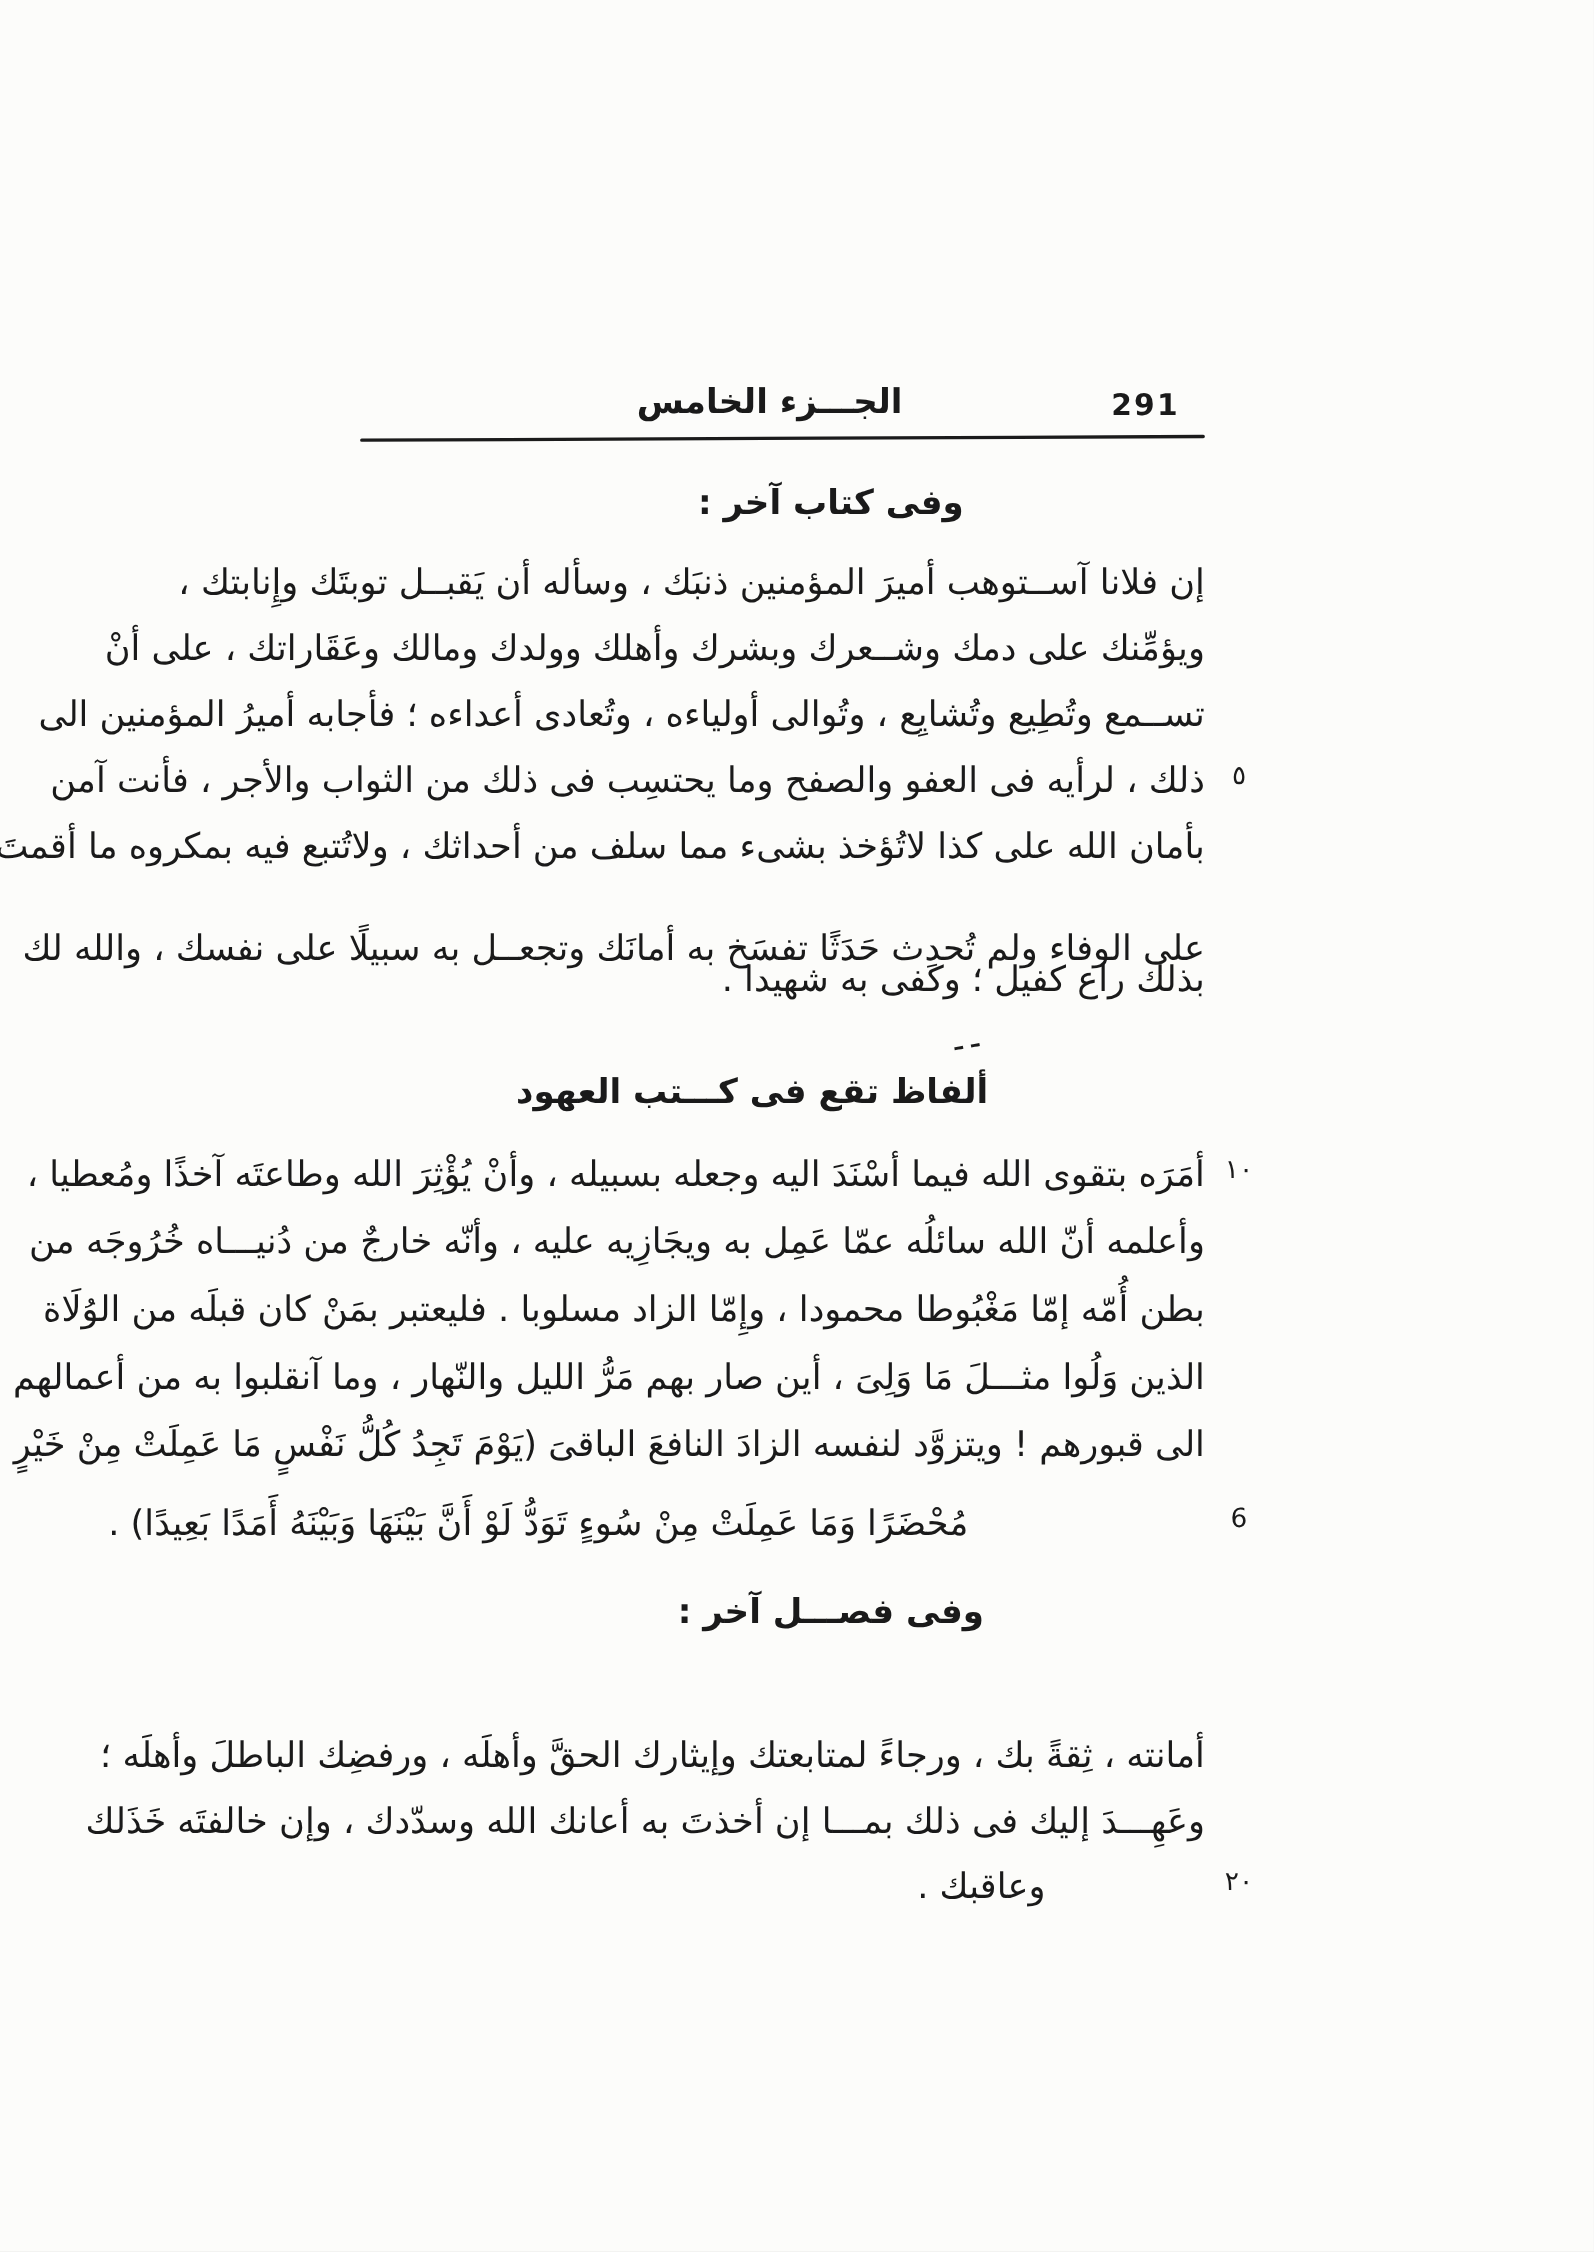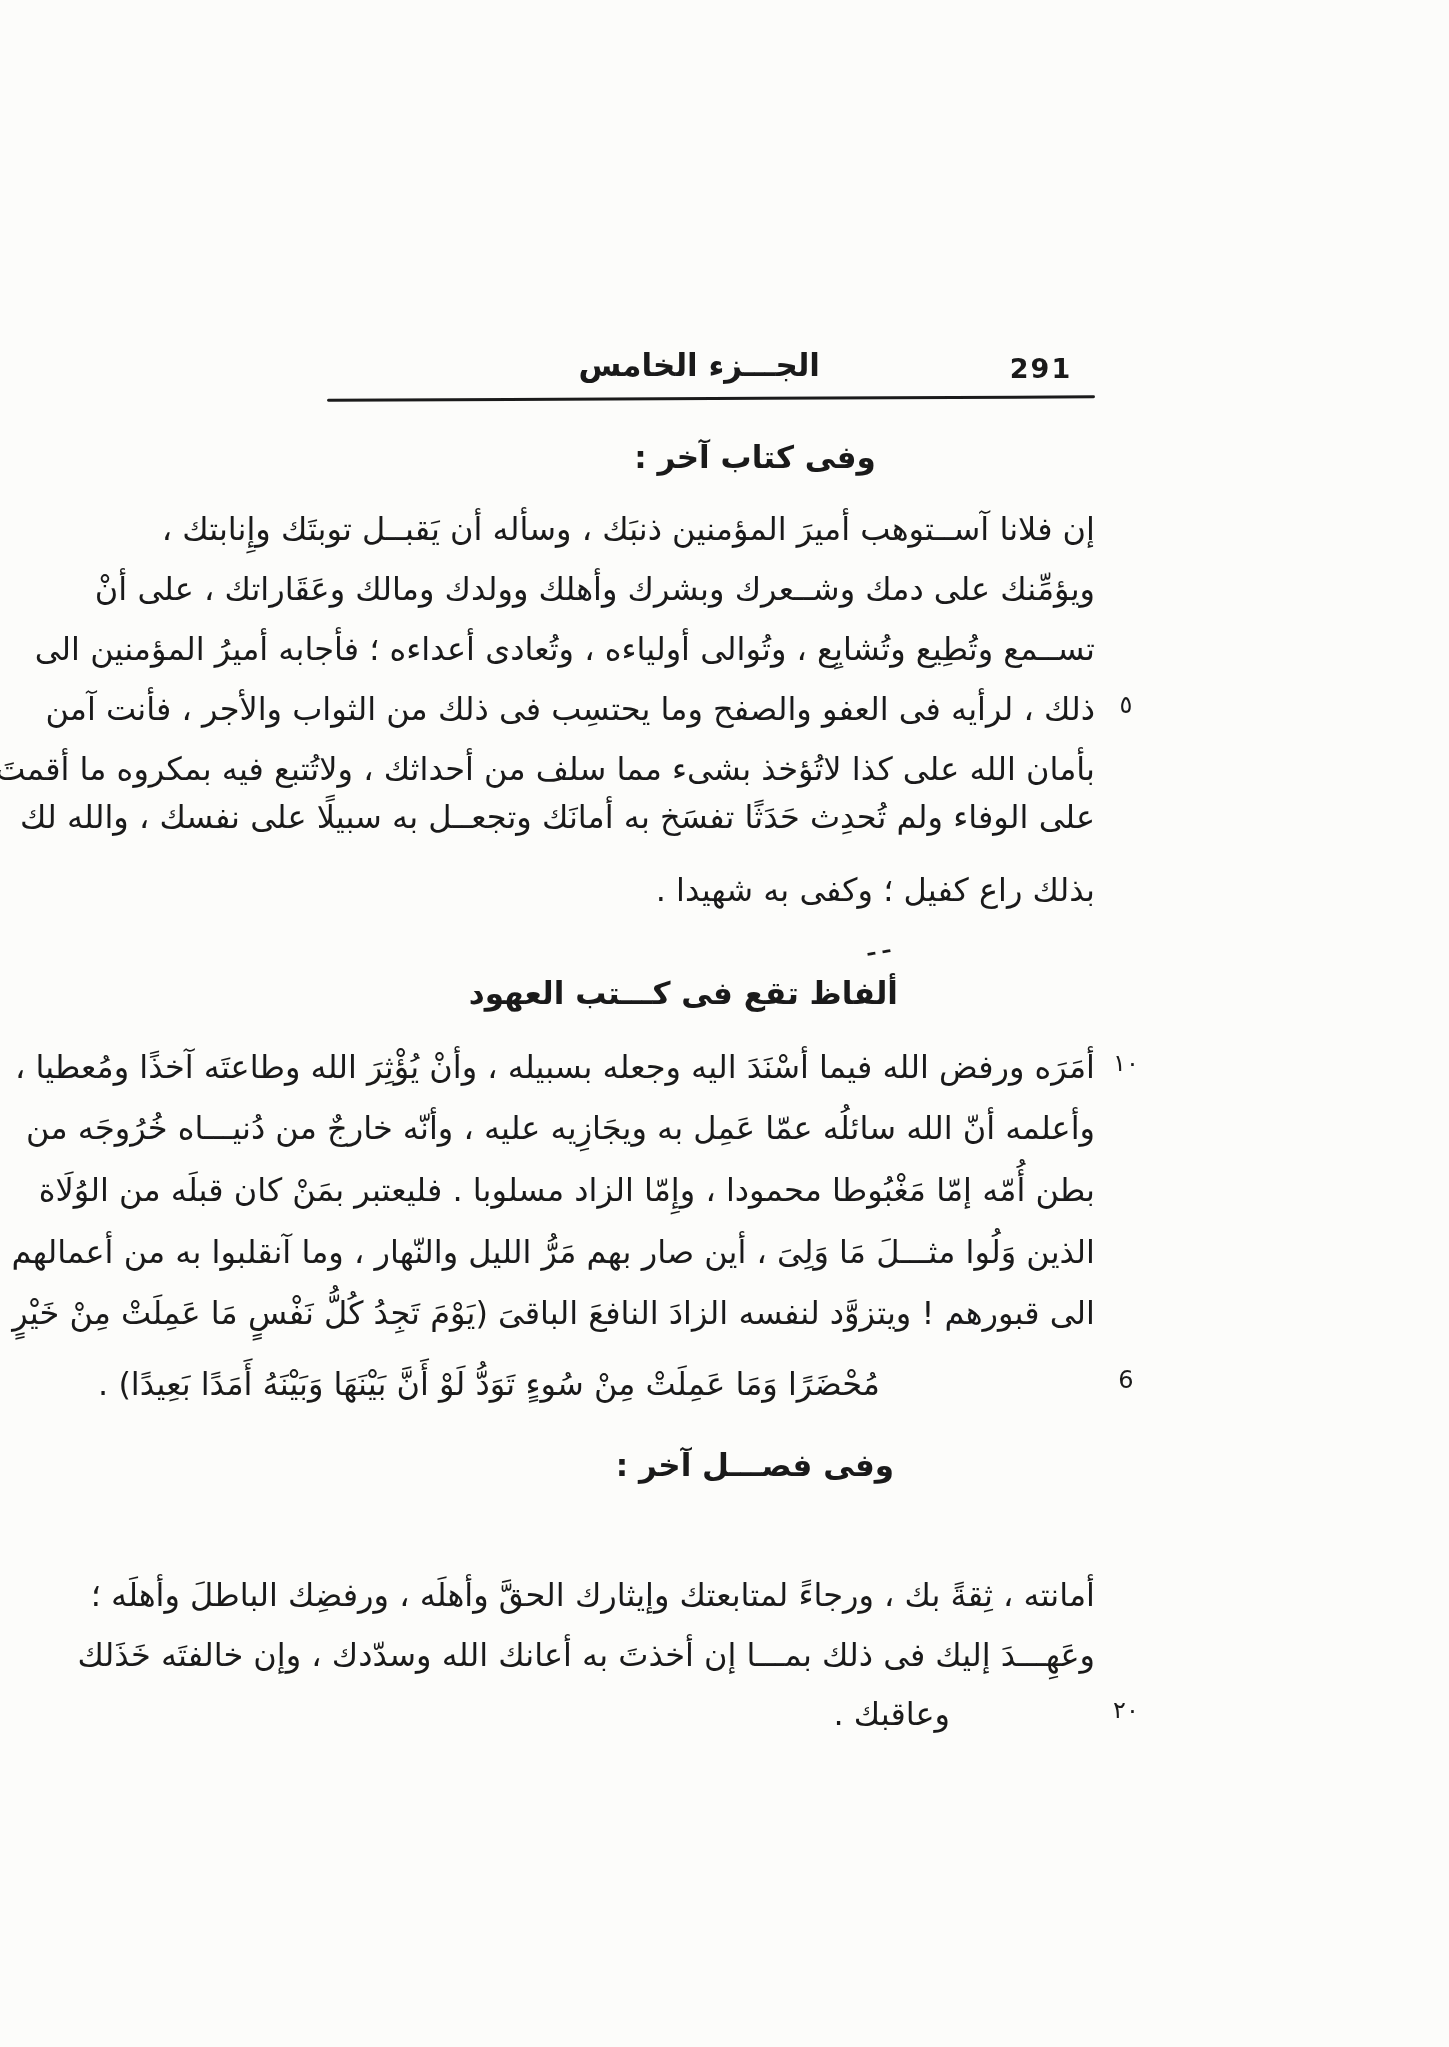--- a/index.html
+++ b/index.html
@@ -117,28 +117,28 @@
   <div class="page-number">291</div>
   <div class="header-rule"></div>
 
   <div class="section-heading h1">وفى كتاب آخر :</div>
 
   <div class="line" style="top:505px">إن فلانا آســتوهب أميرَ المؤمنين ذنبَك ، وسأله أن يَقبــل توبتَك وإِنابتك ،</div>
   <div class="line" style="top:565px">ويؤمِّنك على دمك وشــعرك وبشرك وأهلك وولدك ومالك وعَقَاراتك ، على أنْ</div>
   <div class="line" style="top:625px">تســمع وتُطِيع وتُشايِع ، وتُوالى أولياءه ، وتُعادى أعداءه ؛ فأجابه أميرُ المؤمنين الى</div>
   <div class="line" style="top:685px">ذلك ، لرأيه فى العفو والصفح وما يحتسِب فى ذلك من الثواب والأجر ، فأنت آمن</div>
   <div class="line" style="top:745px">بأمان الله على كذا لاتُؤخذ بشىء مما سلف من أحداثك ، ولاتُتبع فيه بمكروه ما أقمتَ</div>
-  <div class="line" style="top:793px">على الوفاء ولم تُحدِث حَدَثًا تفسَخ به أمانَك وتجعــل به سبيلًا على نفسك ، والله لك</div>
+  <div class="line" style="top:838px">على الوفاء ولم تُحدِث حَدَثًا تفسَخ به أمانَك وتجعــل به سبيلًا على نفسك ، والله لك</div>
   <div class="line flush-right" style="top:866px">بذلك راع كفيل ؛ وكفى به شهيدا .</div>
 
   <div class="divider-mark">ـ ـ</div>
 
   <div class="section-heading h2">ألفاظ تقع فى كـــتب العهود</div>
 
-  <div class="line" style="top:1043px">أمَرَه ورفض الله فيما أسْنَدَ اليه وجعله بسبيله ، وأنْ يُؤْثِرَ الله وطاعتَه آخذًا ومُعطيا ،</div>
+  <div class="line" style="top:1043px">أمَرَه بتقوى الله فيما أسْنَدَ اليه وجعله بسبيله ، وأنْ يُؤْثِرَ الله وطاعتَه آخذًا ومُعطيا ،</div>
   <div class="line" style="top:1104px">وأعلمه أنّ الله سائلُه عمّا عَمِل به ويجَازِيه عليه ، وأنّه خارجٌ من دُنيـــاه خُرُوجَه من</div>
   <div class="line" style="top:1166px">بطن أُمّه إمّا مَغْبُوطا محمودا ، وإِمّا الزاد مسلوبا . فليعتبر بمَنْ كان قبلَه من الوُلَاة</div>
   <div class="line" style="top:1228px">الذين وَلُوا مثـــلَ مَا وَلِىَ ، أين صار بهم مَرُّ الليل والنّهار ، وما آنقلبوا به من أعمالهم</div>
   <div class="line" style="top:1289px">الى قبورهم ! ويتزوَّد لنفسه الزادَ النافعَ الباقىَ (يَوْمَ تَجِدُ كُلُّ نَفْسٍ مَا عَمِلَتْ مِنْ خَيْرٍ</div>
   <div class="line flush-right quote-end" style="top:1360px">مُحْضَرًا وَمَا عَمِلَتْ مِنْ سُوءٍ تَوَدُّ لَوْ أَنَّ بَيْنَهَا وَبَيْنَهُ أَمَدًا بَعِيدًا) .</div>
 
   <div class="section-heading h3">وفى فصـــل آخر :</div>
 
   <div class="line" style="top:1571px">أمانته ، ثِقةً بك ، ورجاءً لمتابعتك وإيثارك الحقَّ وأهلَه ، ورفضِك الباطلَ وأهلَه ؛</div>
   <div class="line" style="top:1631px">وعَهِـــدَ إليك فى ذلك بمـــا إن أخذتَ به أعانك الله وسدّدك ، وإن خالفتَه خَذَلك</div>

